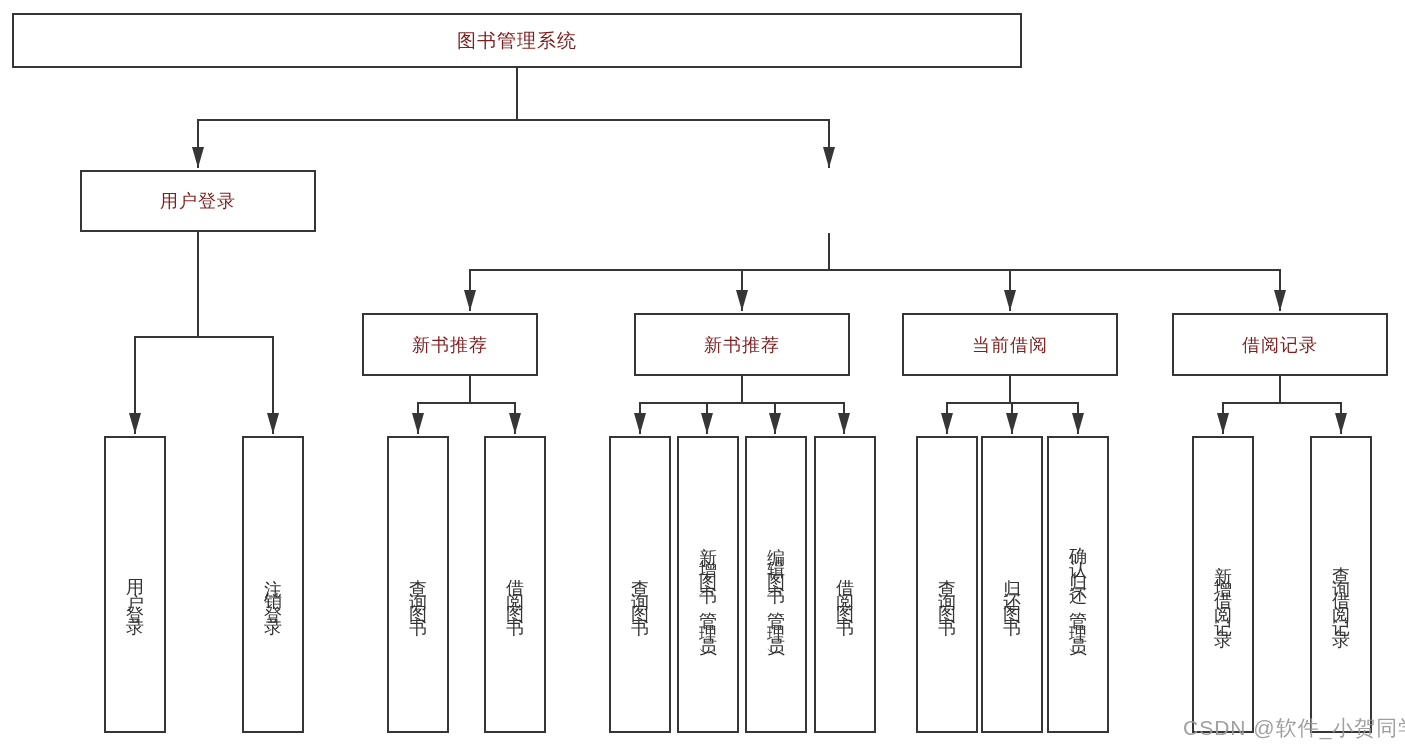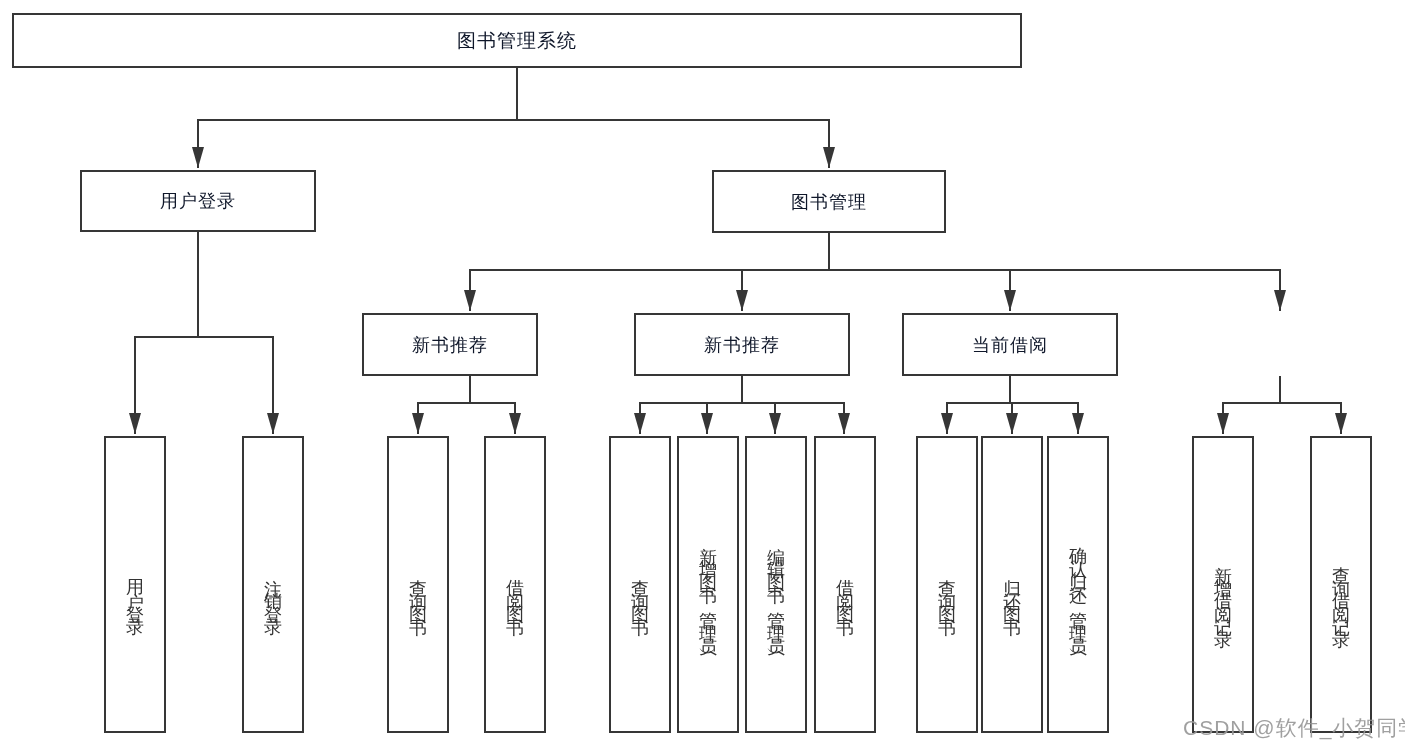--- a/index.html
+++ b/index.html
@@ -18,21 +18,21 @@
     z-index: 1;
   }
   .node {
     position: absolute;
     box-sizing: border-box;
     background: #ffffff;
     border: 2px solid #363636;
     display: flex;
     align-items: center;
     justify-content: center;
-    color: #0f172a;
+    color: #7f1d1d;
     font-size: 18px;
     letter-spacing: 1px;
     z-index: 2;
     text-align: center;
   }
   .node.root { font-size: 19px; }
   .vnode {
     position: absolute;
     box-sizing: border-box;
     background: #ffffff;
@@ -114,25 +114,25 @@
       <line x1="1280" y1="376" x2="1280" y2="404"></line>
       <line x1="1222" y1="403" x2="1342" y2="403"></line>
       <line x1="1223" y1="403" x2="1223" y2="434" marker-end="url(#ah)"></line>
       <line x1="1341" y1="403" x2="1341" y2="434" marker-end="url(#ah)"></line>
     </g>
   </svg>
 
   <div class="node root" style="left:12px; top:13px; width:1010px; height:55px;">图书管理系统</div>
 
   <div class="node" style="left:80px; top:170px; width:236px; height:62px;">用户登录</div>
-  <div class="node" style="left:712px; top:170px; width:234px; height:63px;">图书管理</div>
 
   <div class="node" style="left:362px; top:313px; width:176px; height:63px;">新书推荐</div>
   <div class="node" style="left:634px; top:313px; width:216px; height:63px;">新书推荐</div>
   <div class="node" style="left:902px; top:313px; width:216px; height:63px;">当前借阅</div>
+  <div class="node" style="left:1172px; top:313px; width:216px; height:63px;">借阅记录</div>
 
   <div class="vnode" style="left:104px; top:436px; width:62px; height:297px;">
     <span class="vtext">用户登录</span>
   </div>
   <div class="vnode" style="left:242px; top:436px; width:62px; height:297px;">
     <span class="vtext">注销登录</span>
   </div>
 
   <div class="vnode" style="left:387px; top:436px; width:62px; height:297px;">
     <span class="vtext">查询图书</span>

